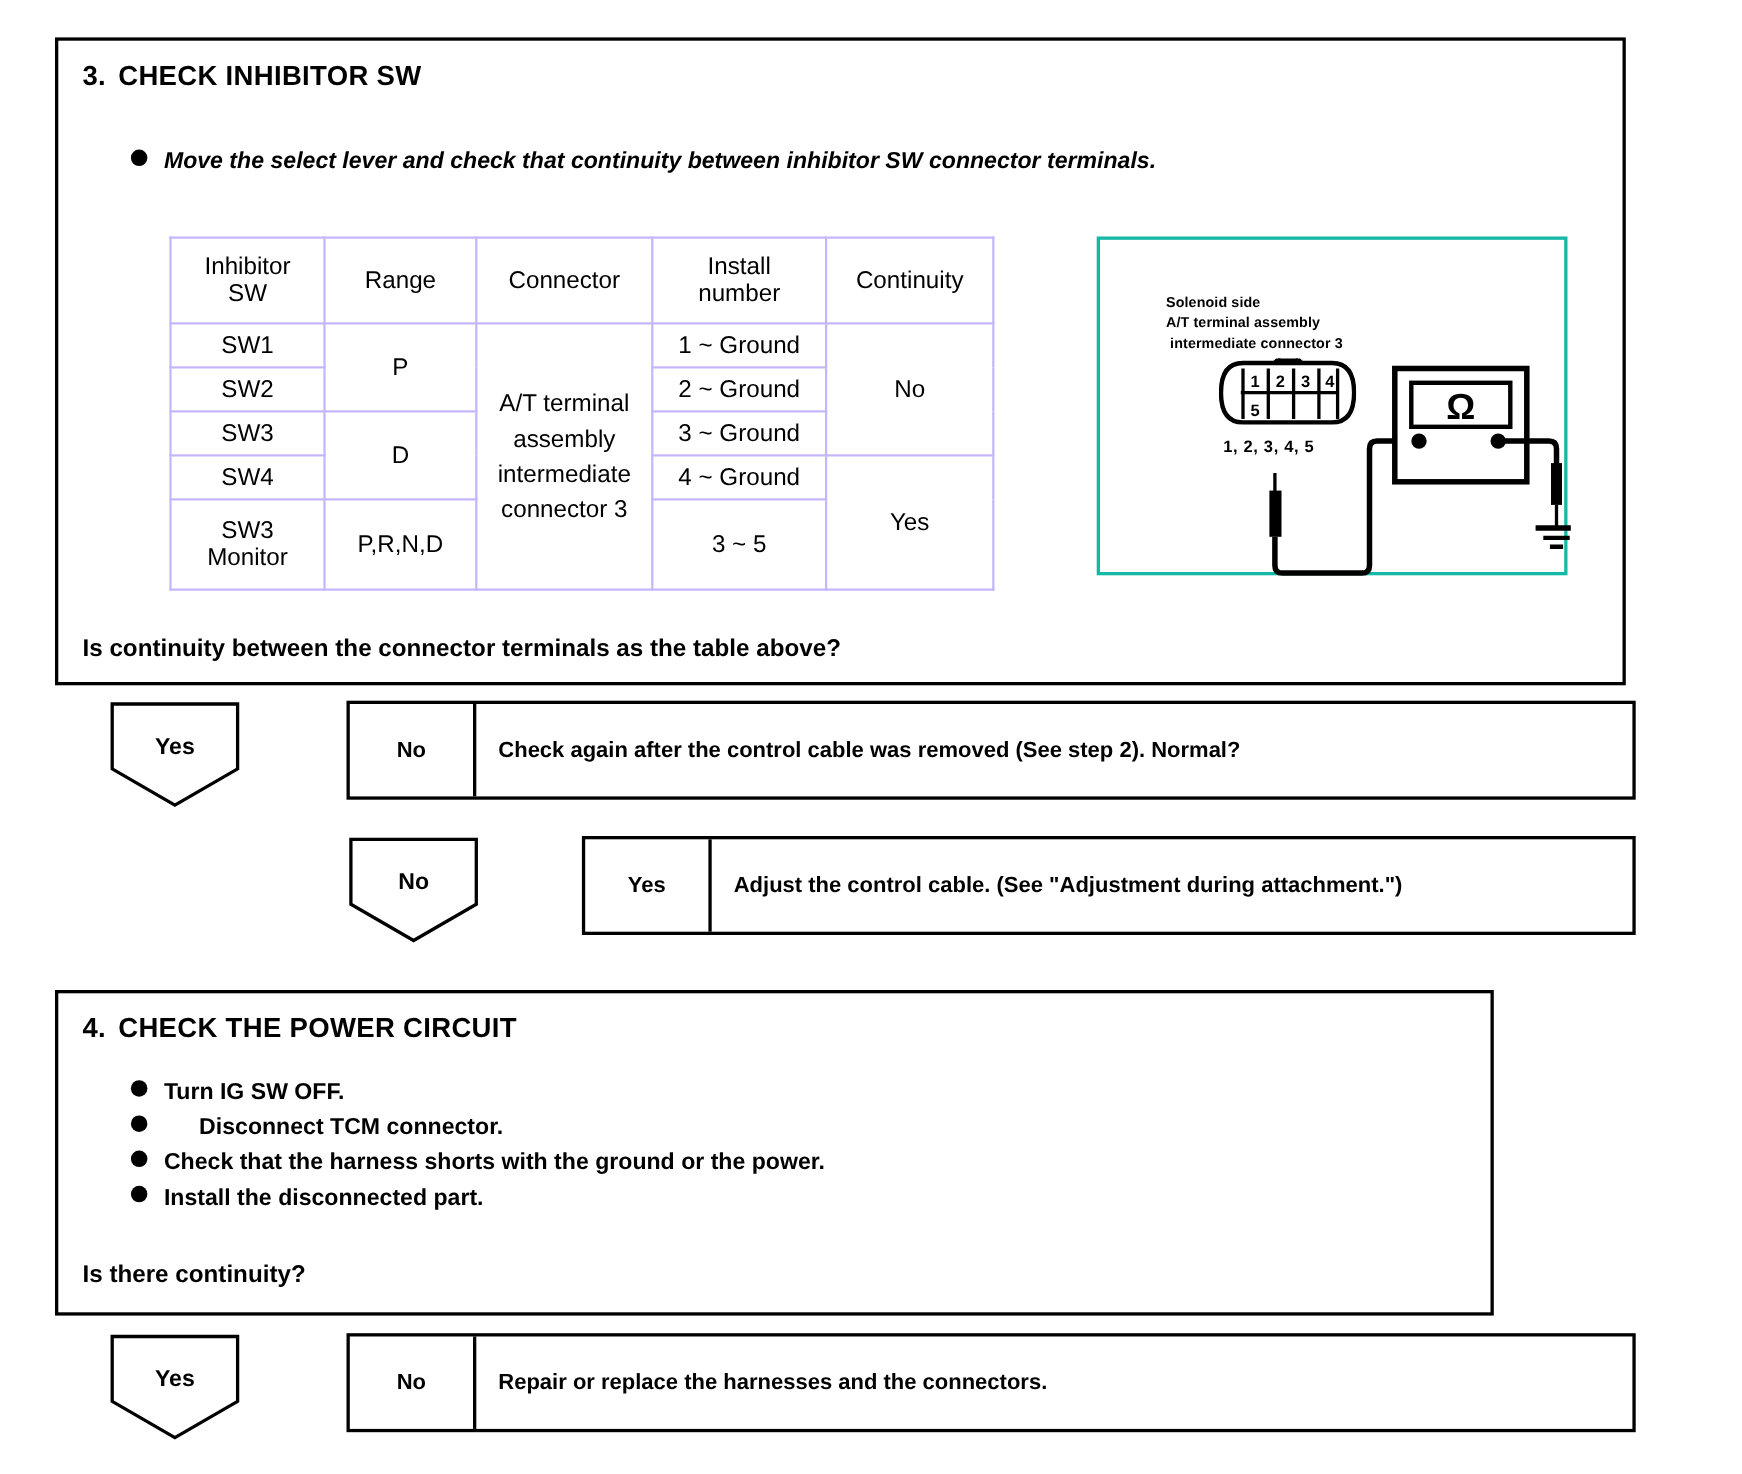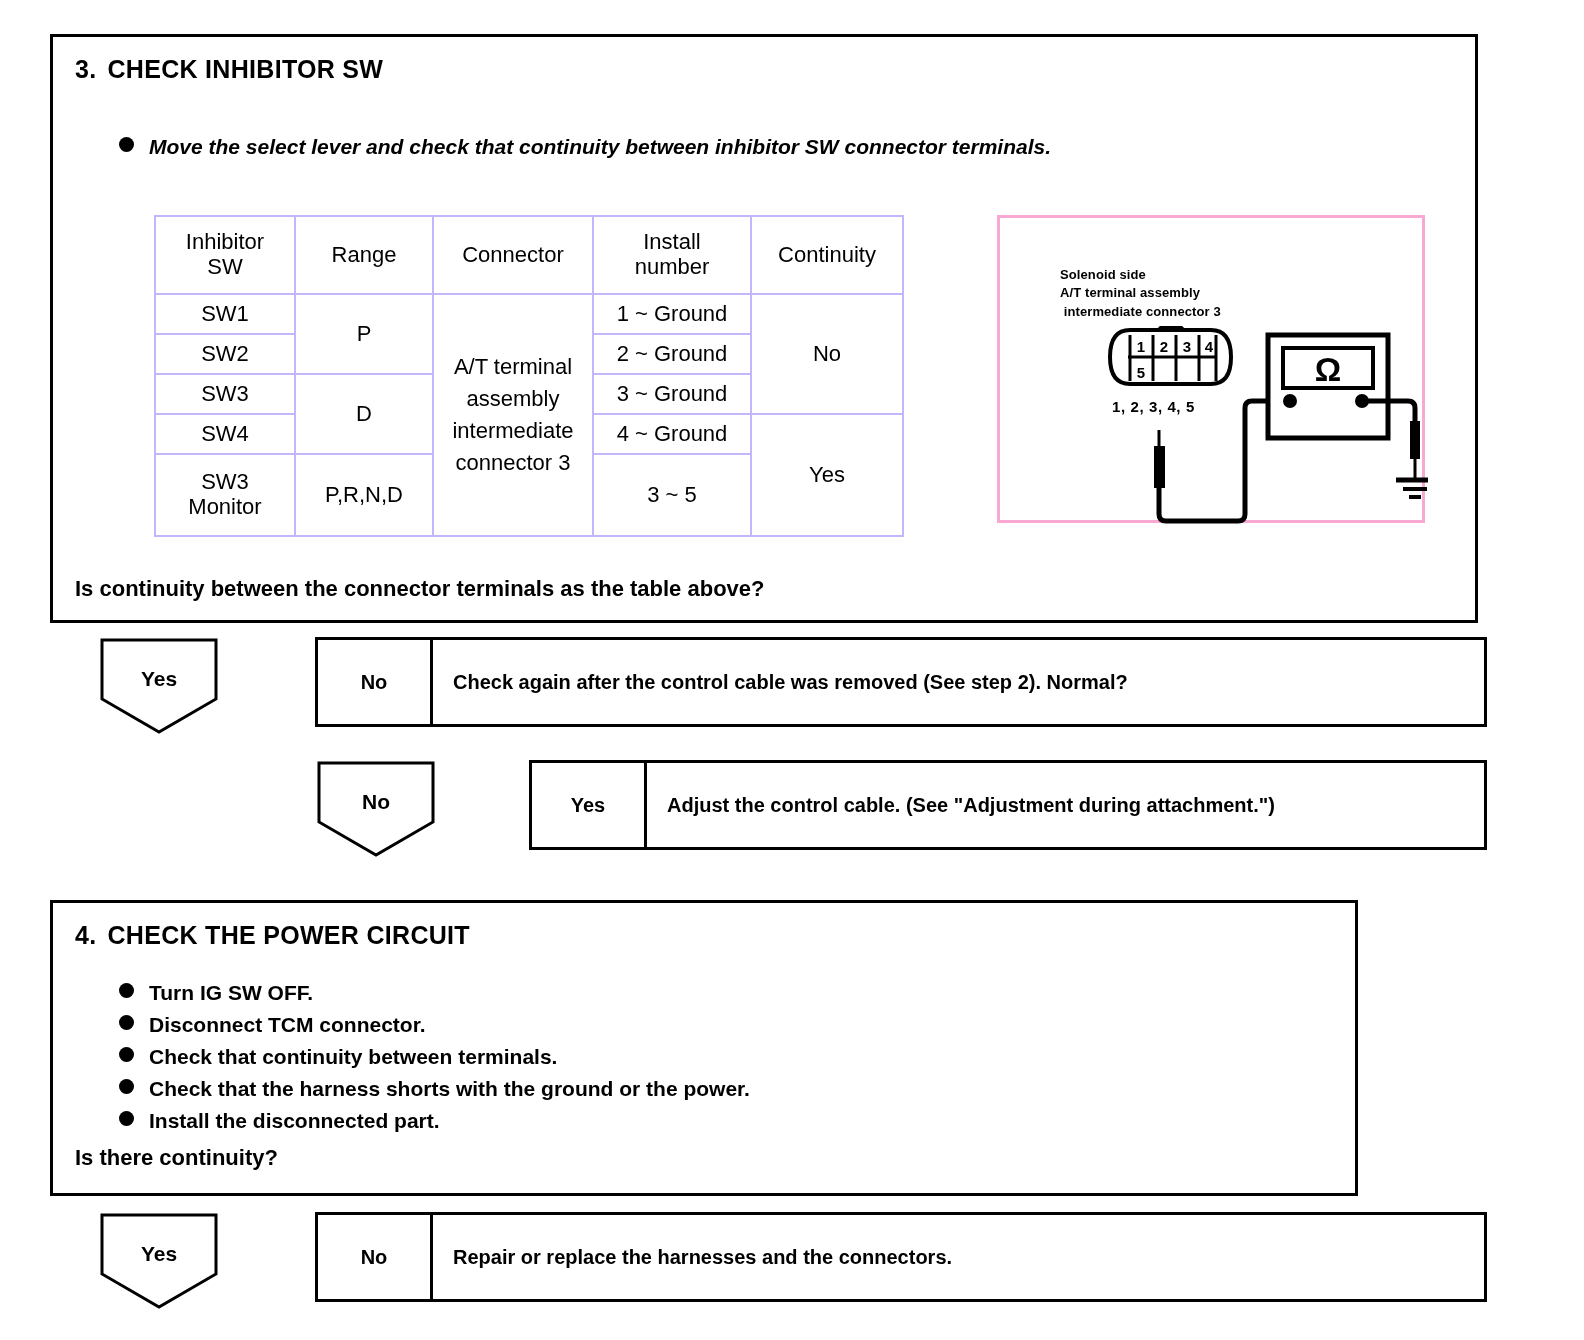--- a/index.html
+++ b/index.html
@@ -76,21 +76,21 @@
   .col-con  { width: 160px; }
   .col-term { width: 158px; }
   .col-cont { width: 152px; }
   .h-tall { height: 78px; }
   .r-sw { height: 40px; }
   .r-mon { height: 82px; }
 
   
   .diagram-box {
     position: absolute;
-    border: 3px solid #f9a8d4;
+    border: 3px solid #14b8a6;
     background: #fff;
   }
   .diag-label {
     position: absolute;
     font-size: 13px;
     font-weight: bold;
     line-height: 1.42;
     white-space: pre;
     letter-spacing: 0.1px;
   }
@@ -294,27 +294,23 @@
 
   <div class="section-title" style="position:absolute; left:22px; top:18px; white-space:nowrap;">
     <span class="num">4.</span><span>CHECK THE POWER CIRCUIT</span>
   </div>
 
   <div style="position:absolute; left:66px; top:78px;">
     <div class="bullet-row" style="margin-bottom:8px;">
       <span class="bullet-dot"></span>
       <span class="bullet-text">Turn IG SW OFF.</span>
     </div>
-    <div class="bullet-row" style="margin-bottom:8px;">
+    <div class="bullet-row" style="margin-bottom:8px;gap:32px;">
       <span class="bullet-dot"></span>
       <span class="bullet-text">Disconnect TCM connector.</span>
-    </div>
-    <div class="bullet-row" style="margin-bottom:8px;">
-      <span class="bullet-dot"></span>
-      <span class="bullet-text">Check that continuity between terminals.</span>
     </div>
     <div class="bullet-row" style="margin-bottom:8px;">
       <span class="bullet-dot"></span>
       <span class="bullet-text">Check that the harness shorts with the ground or the power.</span>
     </div>
     <div class="bullet-row">
       <span class="bullet-dot"></span>
       <span class="bullet-text">Install the disconnected part.</span>
     </div>
   </div>

